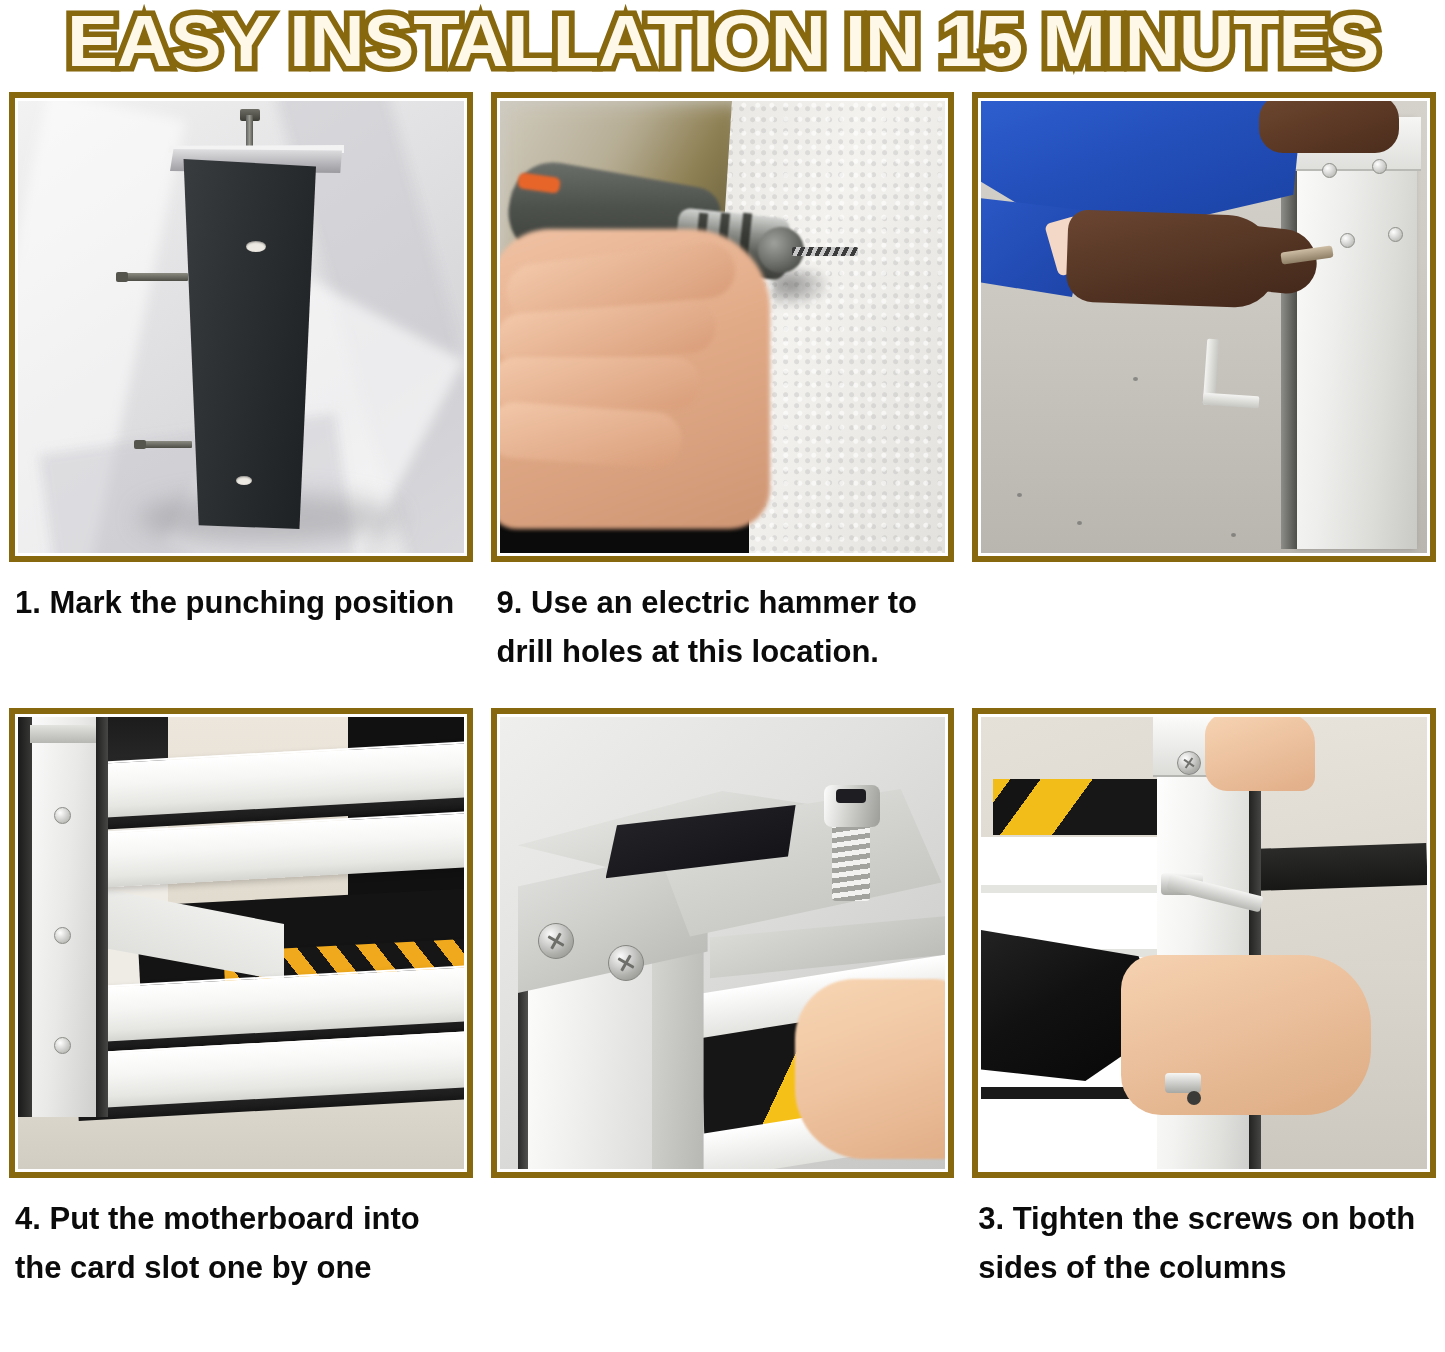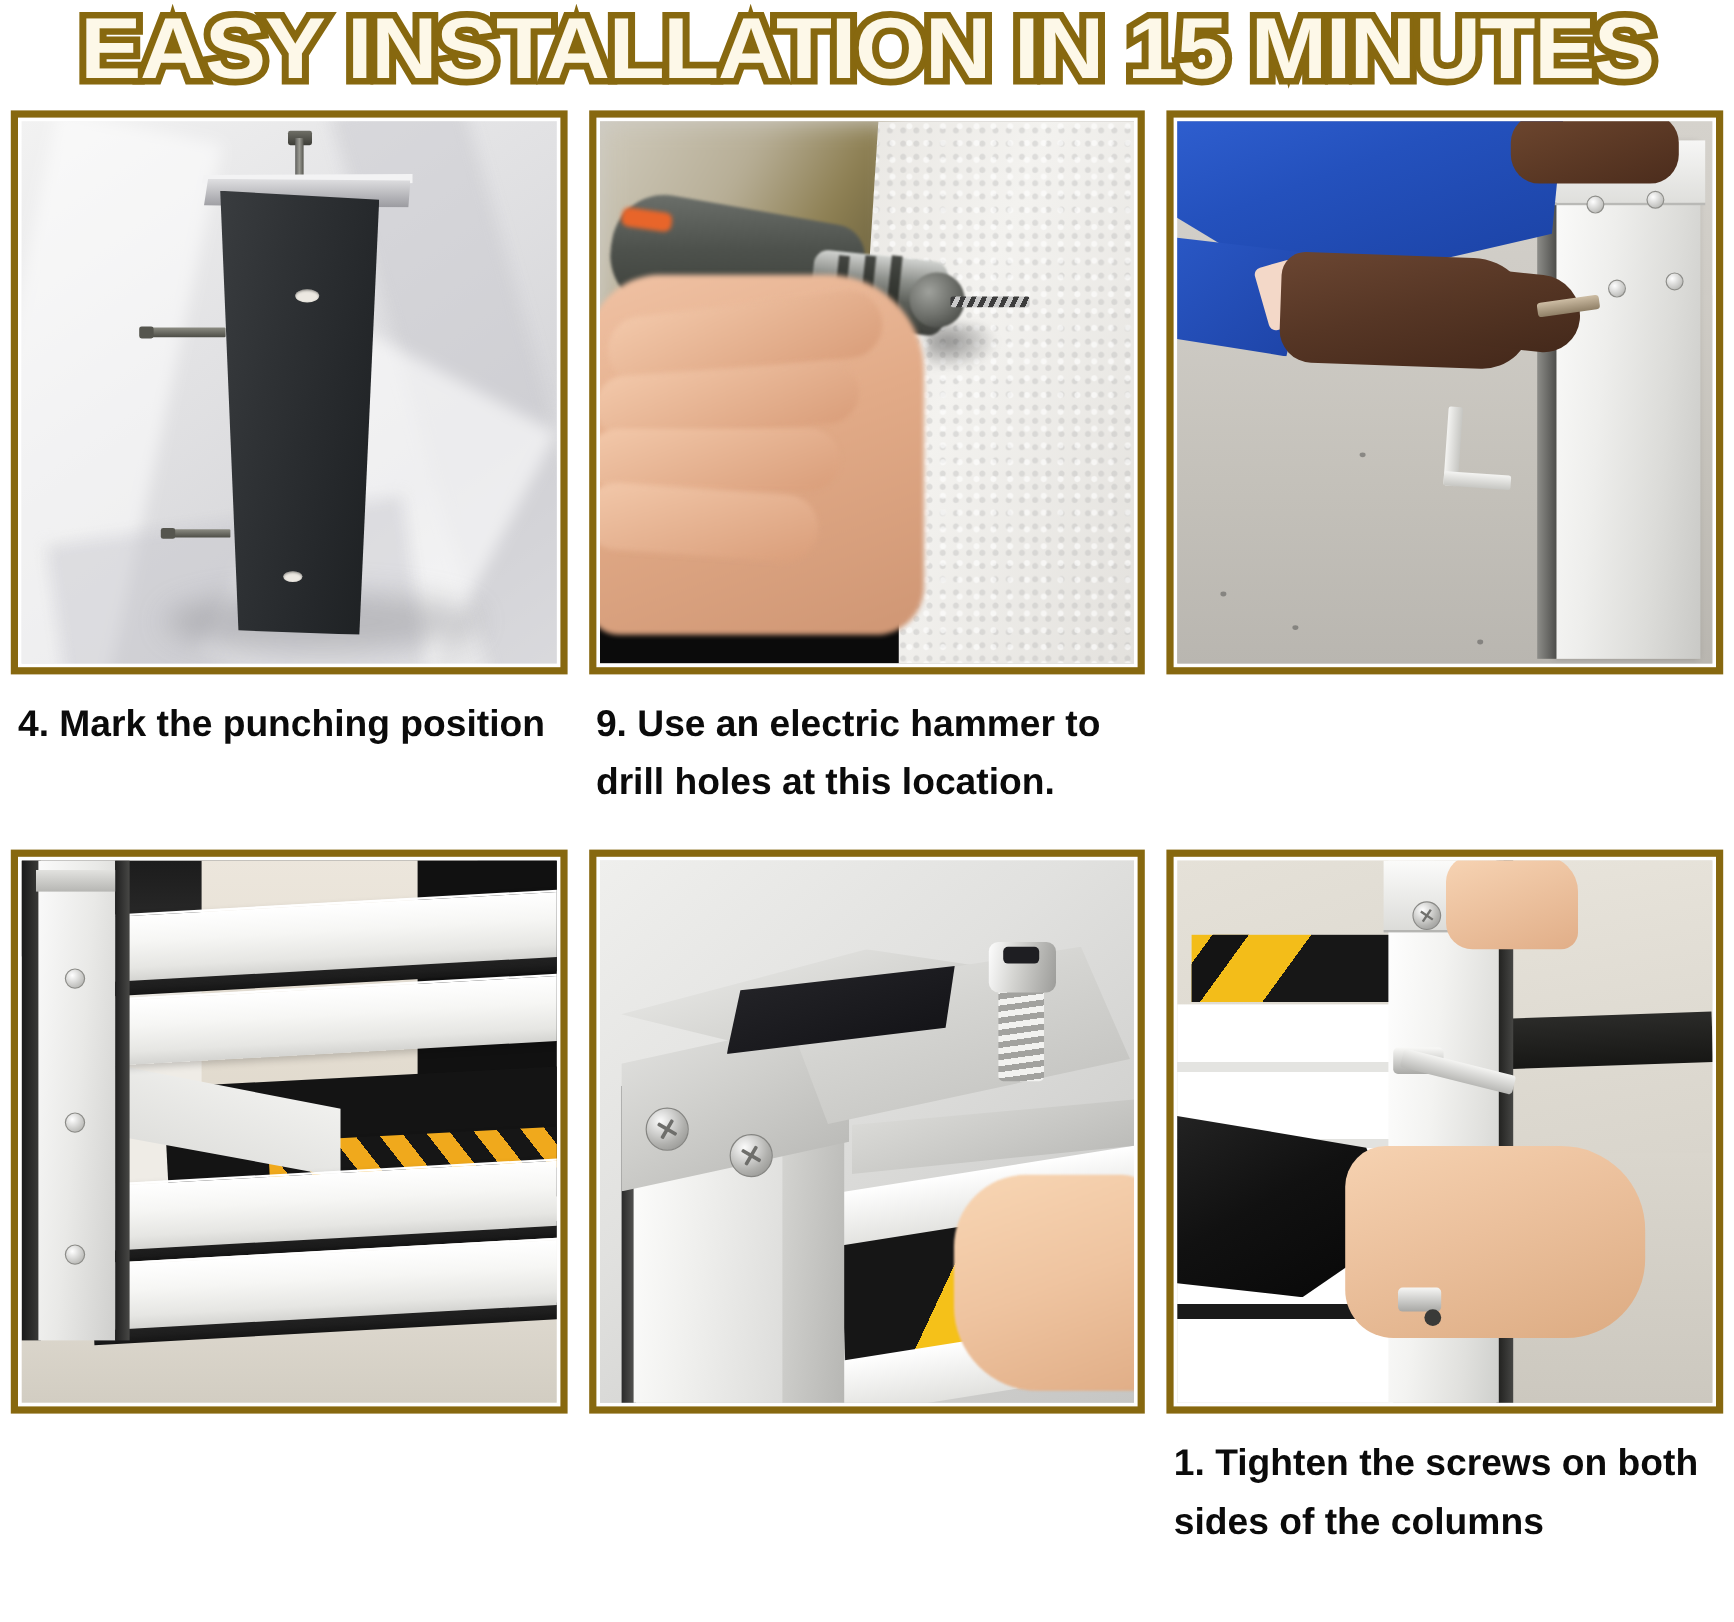--- a/index.html
+++ b/index.html
@@ -602,21 +602,21 @@
           <div class="hole hole-a"></div>
           <div class="hole hole-b"></div>
           <div class="bolt bolt-1">
               <div class="head"></div>
             </div>
           <div class="bolt bolt-2">
               <div class="head"></div>
             </div>
         </div>
       </div>
-      <div class="caption">4. Mark the punching position</div>
+      <div class="caption">1. Mark the punching position</div>
     </div>
 
     <div class="cell">
       <div class="photo-frame">
         <div class="photo p2">
           <div class="bg-blur"></div>
           <div class="wall"></div>
           <div class="bg-dark"></div>
           <div class="drill-body"></div>
           <div class="drill-trigger"></div>
@@ -686,20 +686,21 @@
           <div class="board b4"></div>
           <div class="col-left-edge"></div>
           <div class="col-left"></div>
           <div class="col-right-edge"></div>
           <div class="top-bracket"></div>
           <div class="cscrew cs1"></div>
           <div class="cscrew cs2"></div>
           <div class="cscrew cs3"></div>
         </div>
       </div>
+      <div class="caption">4. Put the motherboard into the card slot one by one</div>
     </div>
 
     <div class="cell">
       <div class="photo-frame">
         <div class="photo p5">
           <div class="wall5"></div>
           <div class="hazard5"></div>
           <div class="board5b"></div>
           <div class="board5"></div>
           <div class="col5-edge"></div>
@@ -738,16 +739,16 @@
           <div class="p6screw s62"></div>
           <div class="bolt6"></div>
           <div class="wrench6"></div>
           <div class="sleeve6"></div>
           <div class="hand6"></div>
           <div class="hand6-top"></div>
           <div class="bolt6b"></div>
           <div class="bolt6b-hole"></div>
         </div>
       </div>
-      <div class="caption">1. Tighten the screws on both sides of the columns</div>
+      <div class="caption">3. Tighten the screws on both sides of the columns</div>
     </div>
   </div>
 </div>
 
 </body></html>

